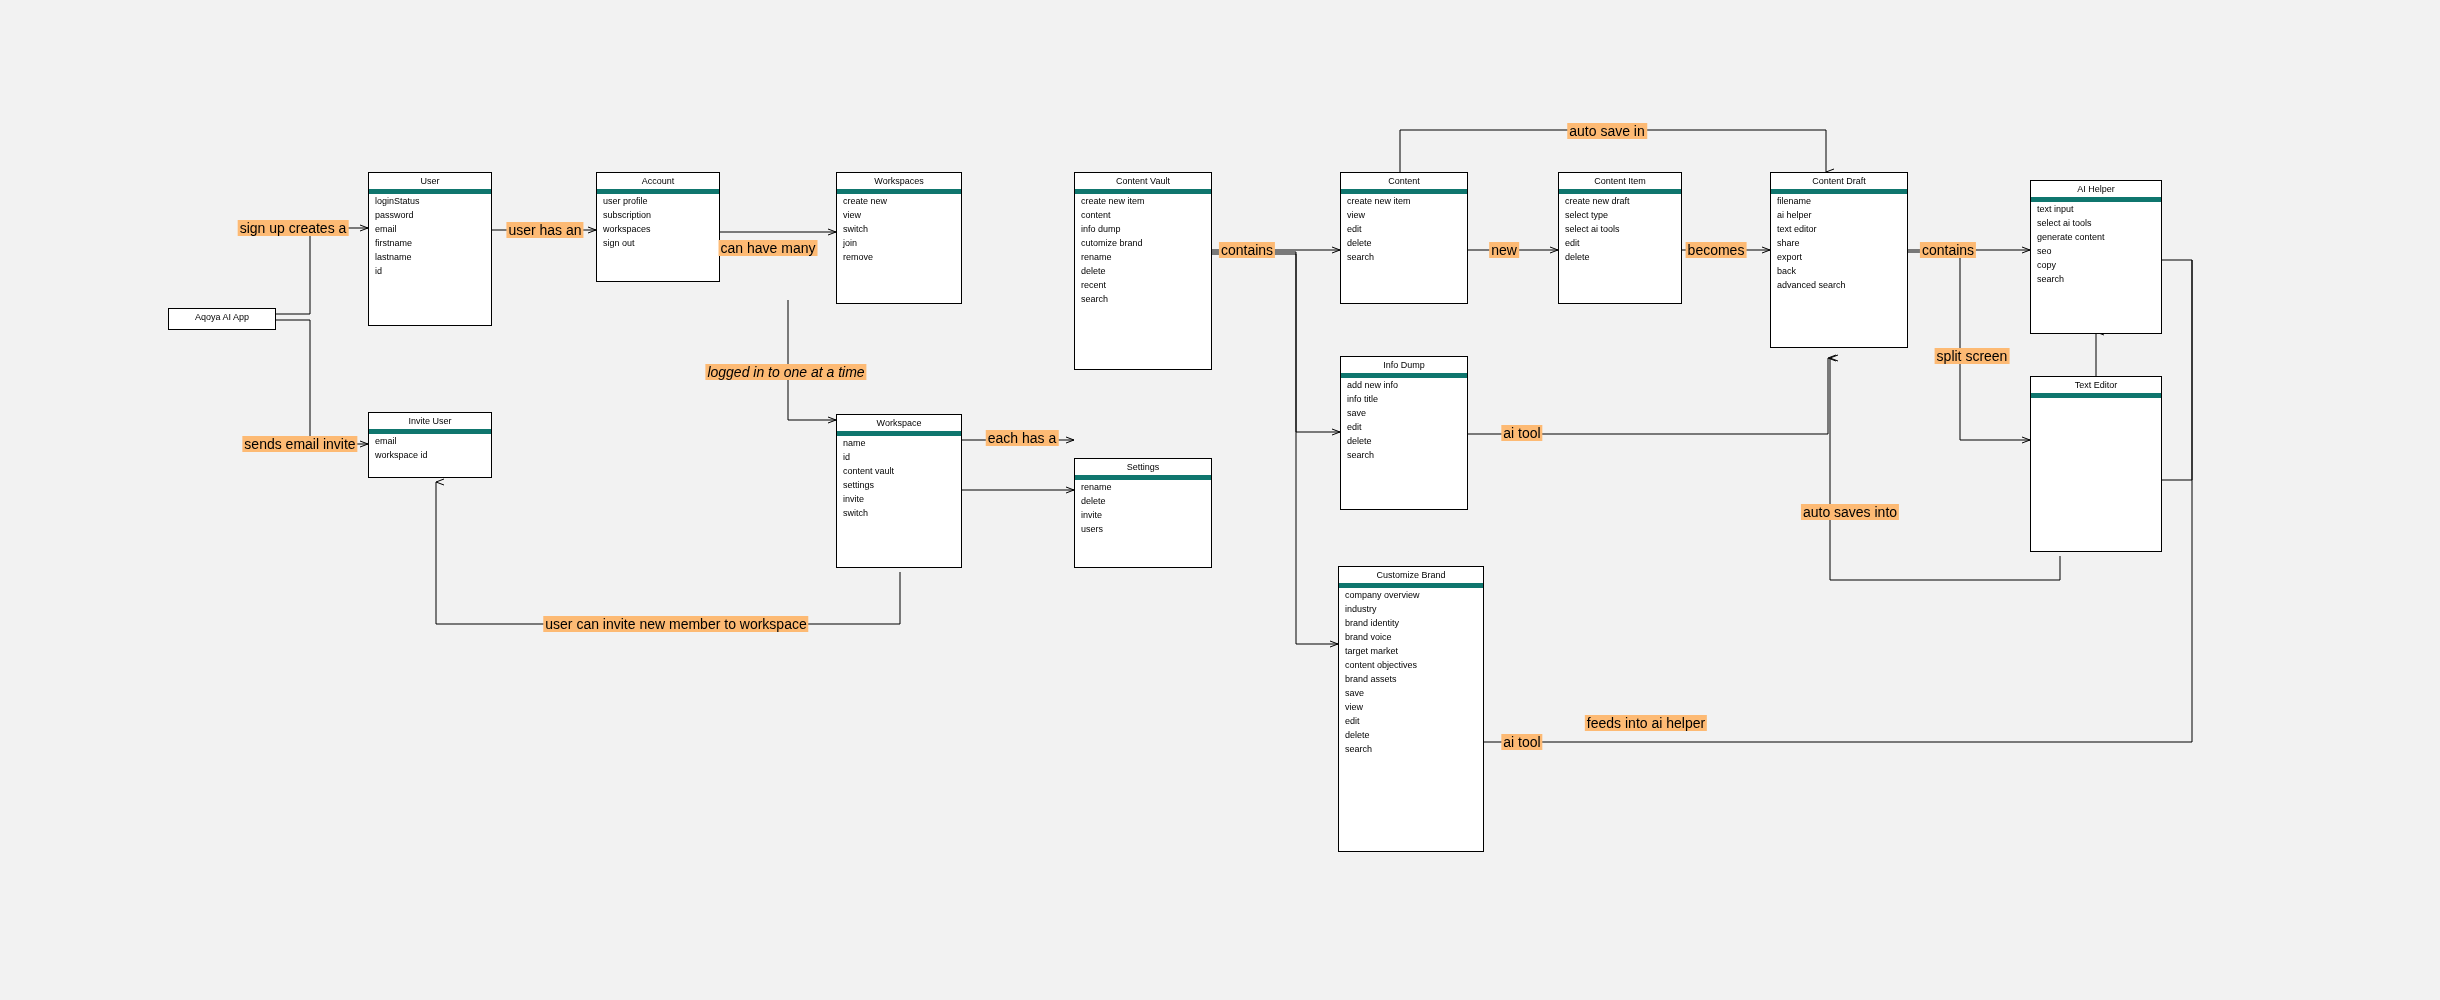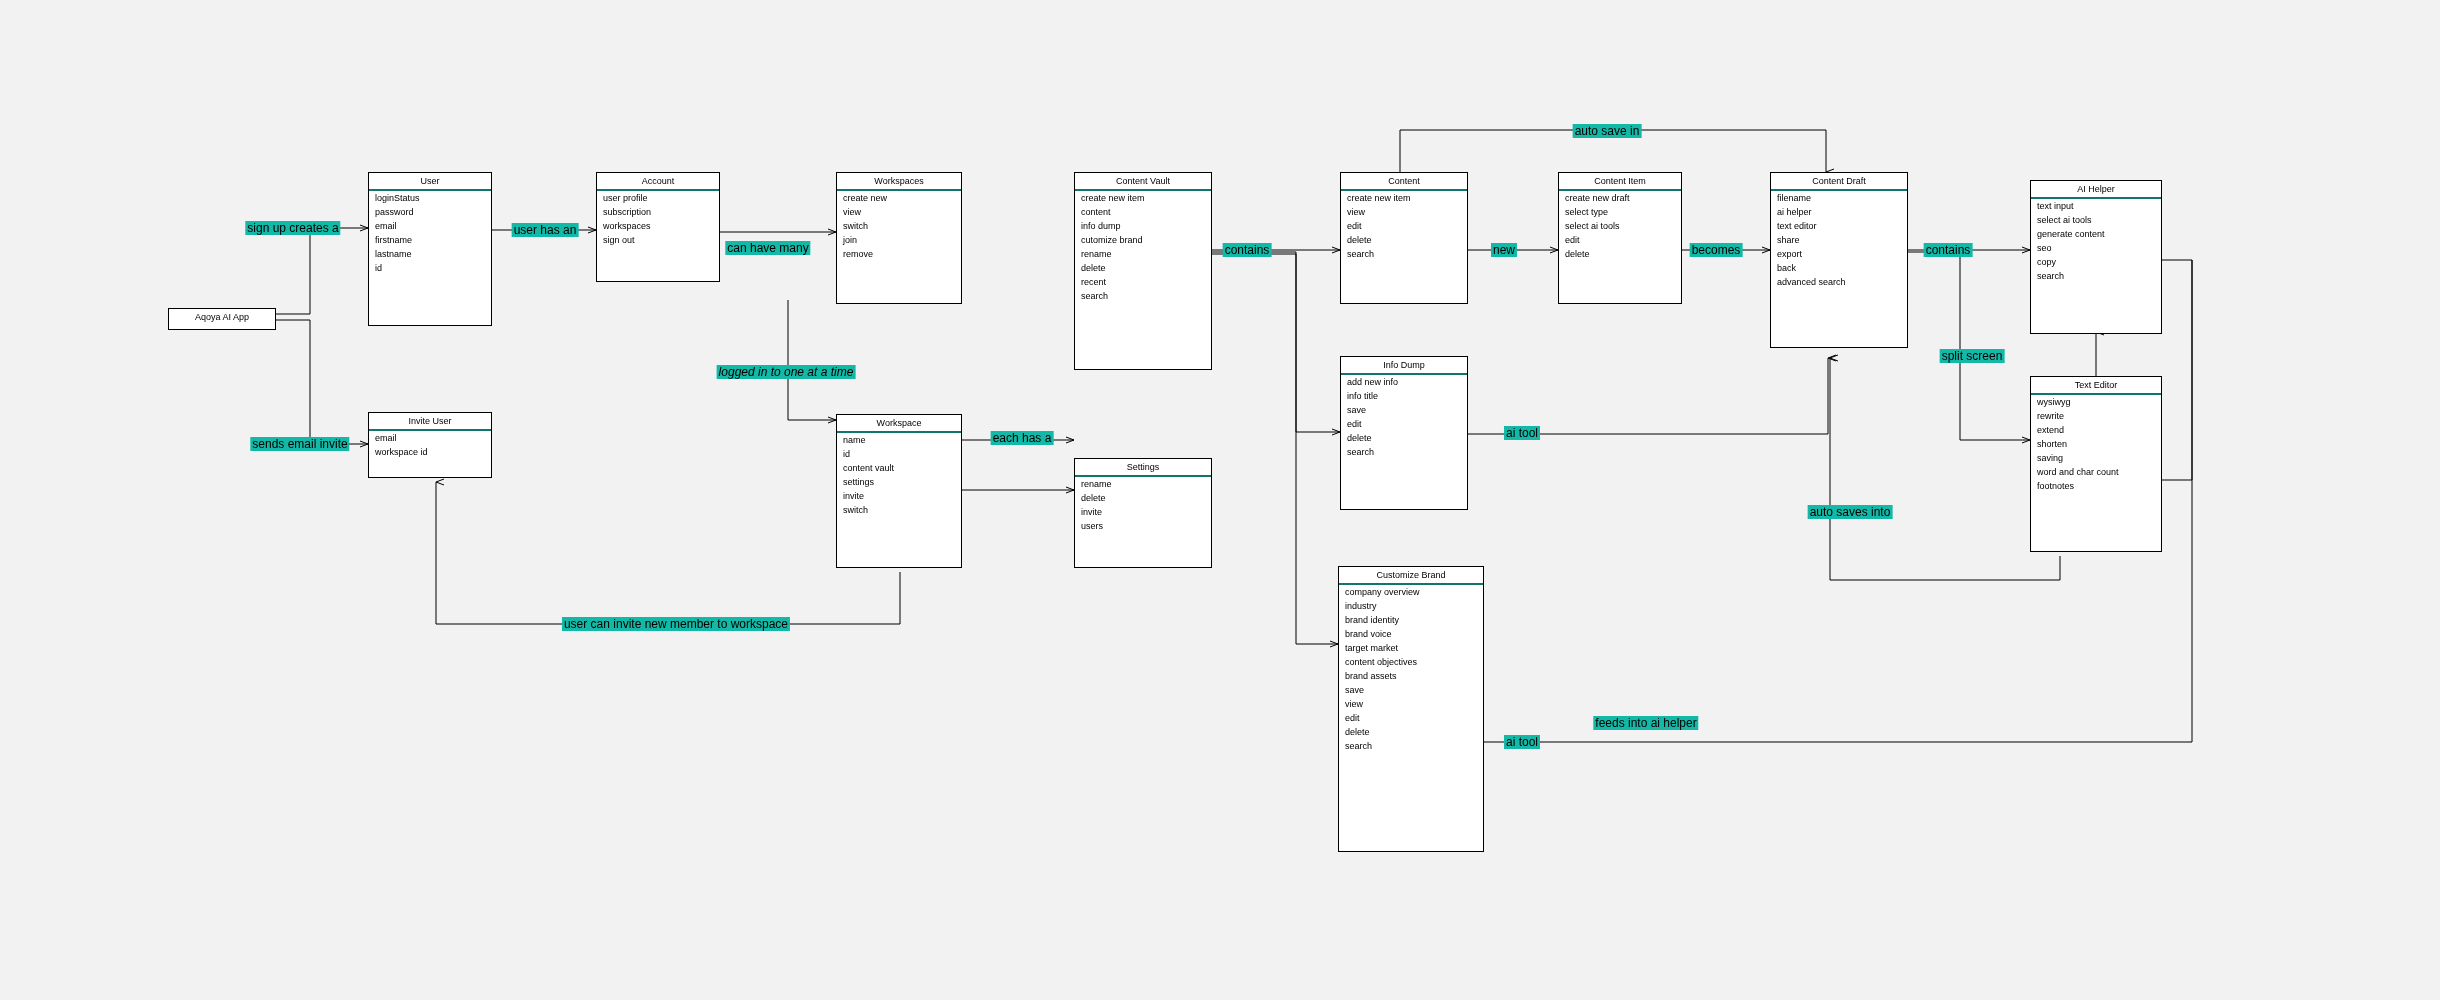--- a/index.html
+++ b/index.html
@@ -1,24 +1,24 @@
 <!DOCTYPE html>
 <html><head>
 <meta charset="utf-8">
 <style>
   html,body{margin:0;padding:0;background:#f2f2f2;font-family:Arial,Helvetica,sans-serif;font-size:9px;color:#000}
   #canvas{position:relative;width:2440px;height:1000px;transform-origin:top left}
   .ent{position:absolute;background:#fff;border:1px solid #000;box-sizing:border-box}
   .ent.header-only .title{border-bottom:none}
-  .title{text-align:center;font-weight:normal;padding:3px 4px;border-bottom:2px solid #0f766e;white-space:nowrap}
+  .title{text-align:center;font-weight:normal;padding:3px 4px;border-bottom:5px solid #0f766e;white-space:nowrap}
   .attrs{display:flex;flex-direction:column}
   .attr{padding:2px 6px;white-space:nowrap;text-align:left}
   svg.edges{position:absolute;inset:0;width:2440px;height:1000px;pointer-events:none}
   .edge{stroke:#000;stroke-width:1;fill:none}
-  .lbl{position:absolute;font-size:12px;background:#14b8a6;padding:0 2px;white-space:nowrap;transform:translate(-50%,-50%)}
+  .lbl{position:absolute;font-size:14px;background:#fdba74;padding:0 2px;white-space:nowrap;transform:translate(-50%,-50%)}
 </style>
 </head>
 <body>
 
 <div id="canvas" style="transform: scale(1);">
   <svg class="edges">
     <defs>
       <marker id="ah-e" markerWidth="10" markerHeight="10" refX="8" refY="5" orient="auto">
           <path d="M0,2 L8,5 L0,8" fill="none" stroke="#000"></path>
         </marker>
@@ -197,29 +197,20 @@
         <div class="attr">text input</div>
         <div class="attr">select ai tools</div>
         <div class="attr">generate content</div>
         <div class="attr">seo</div>
         <div class="attr">copy</div>
         <div class="attr">search</div>
       </div>
     </div>
     <div class="ent" style="left: 2030px; top: 376px; width: 132px; height: 176px;">
       <div class="title">Text Editor</div>
-      <div class="attrs">
-        <div class="attr">wysiwyg</div>
-        <div class="attr">rewrite</div>
-        <div class="attr">extend</div>
-        <div class="attr">shorten</div>
-        <div class="attr">saving</div>
-        <div class="attr">word and char count</div>
-        <div class="attr">footnotes</div>
-      </div>
     </div>
     <div class="lbl" style="left: 293px; top: 228px;">sign up creates a</div>
     <div class="lbl" style="left: 300px; top: 444px;">sends email invite</div>
     <div class="lbl" style="left: 545px; top: 230px;">user has an</div>
     <div class="lbl" style="left: 768px; top: 232px; margin-top: 16px;">can have many</div>
     <div class="lbl" style="left: 786px; top: 372px; font-style: italic;">logged in to one at a time</div>
     <div class="lbl" style="left: 1022px; top: 438px;">each has a</div>
     <div class="lbl" style="left: 1247px; top: 250px;">contains</div>
     <div class="lbl" style="left: 676px; top: 624px;">user can invite new member to workspace</div>
     <div class="lbl" style="left: 1504px; top: 250px;">new</div>

